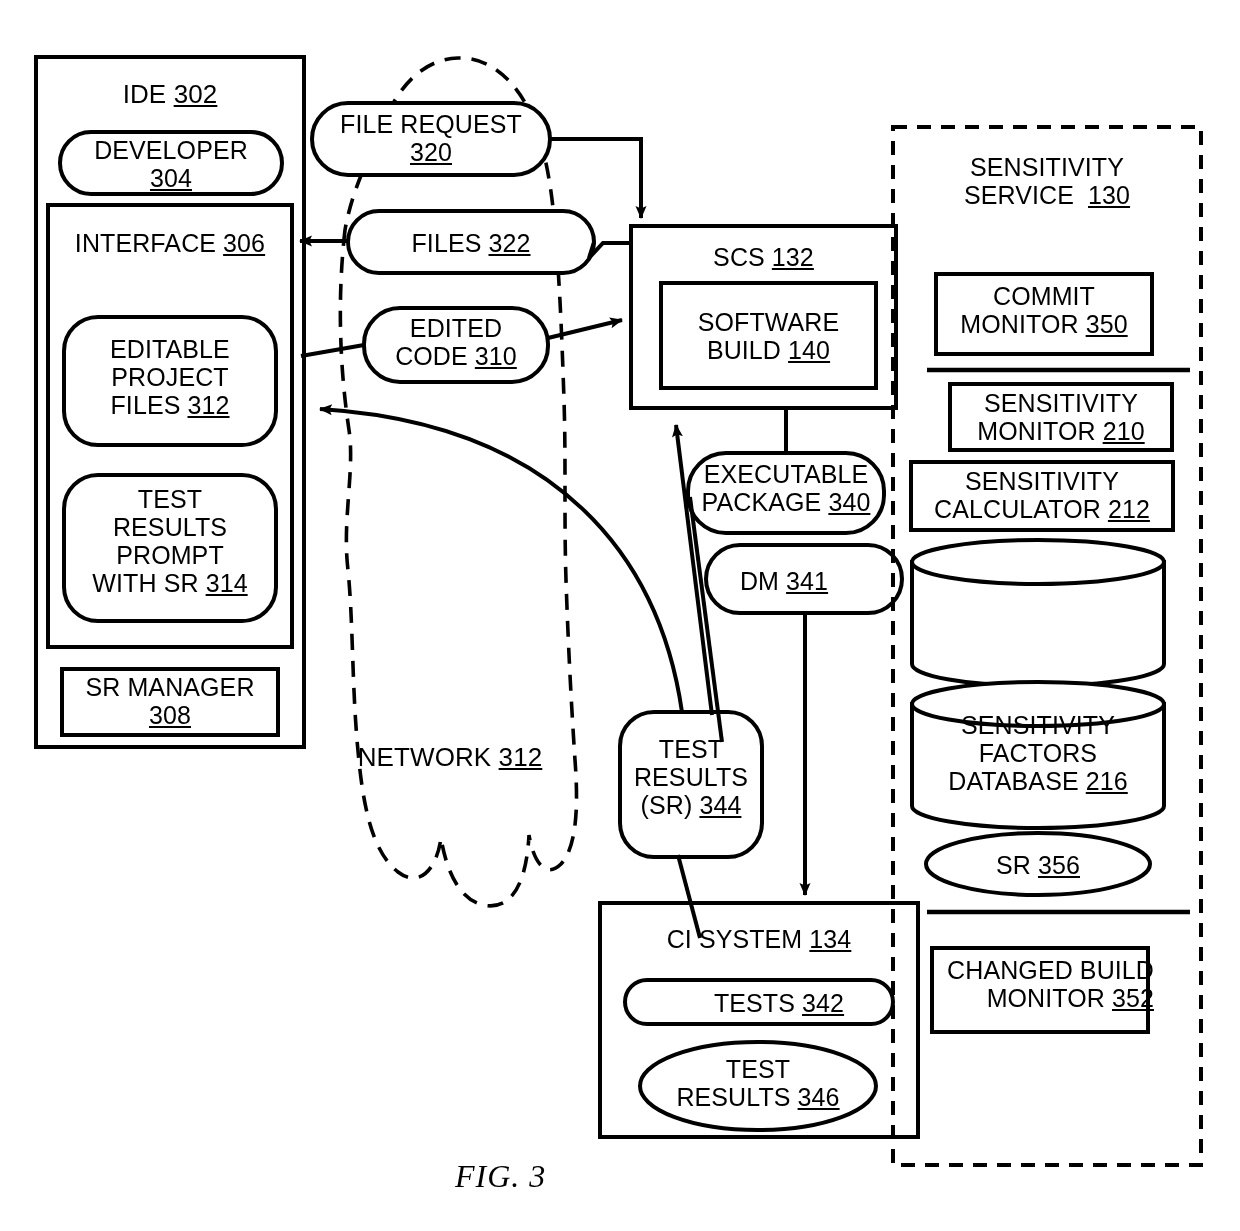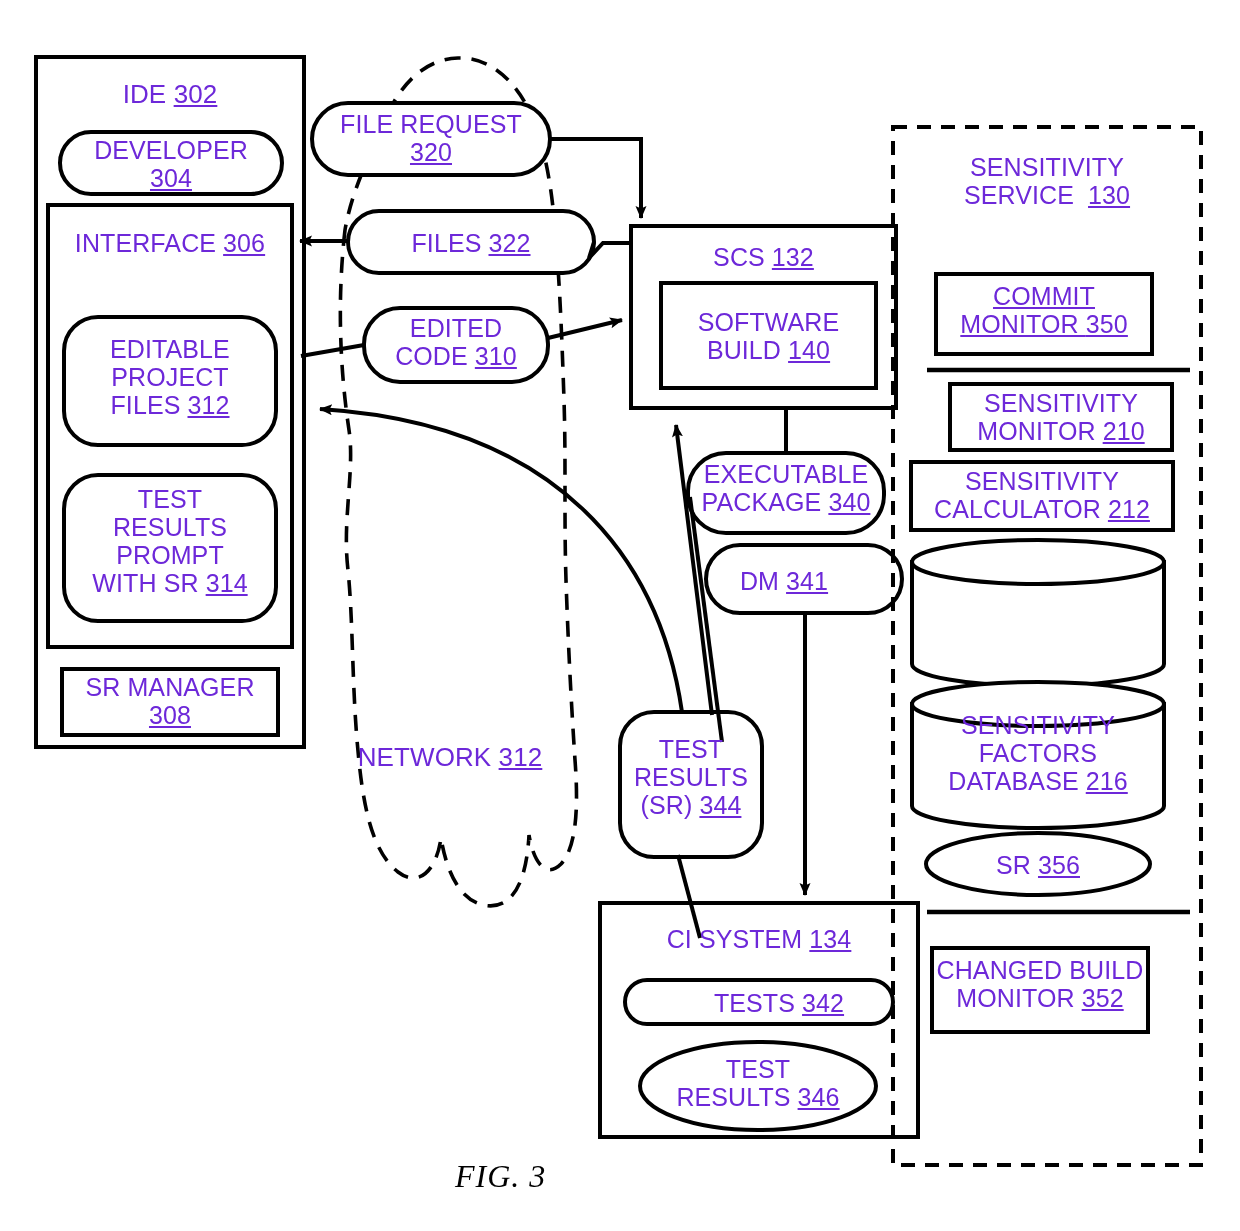--- a/index.html
+++ b/index.html
@@ -20,21 +20,21 @@
   #svg-layer {
     position: absolute;
     left: 0;
     top: 0;
     width: 1240px;
     height: 1231px;
   }
   .lbl {
     position: absolute;
     text-align: center;
-    color: #6d28d9;
+    color: #000000;
     line-height: 1.12;
     letter-spacing: 0.1px;
     white-space: pre;
     pointer-events: none;
   }
   .lbl u {
     text-decoration: underline;
     text-underline-offset: 1.5px;
   }
   .t25 { font-size: 25px; }
@@ -205,34 +205,34 @@
   <div class="lbl t25" style="left:600px; top:925px; width:318px;"><span>CI SYSTEM </span><u>134</u></div>
 
   <div class="lbl t25" style="left:625px; top:989px; width:268px;margin-left:20px;"><span>TESTS </span><u>342</u></div>
 
   <div class="lbl t25" style="left:640px; top:1055px; width:236px;"><span>TEST</span>
 <span>RESULTS </span><u>346</u></div>
 
   <div class="lbl t25" style="left:893px; top:153px; width:308px;"><span>SENSITIVITY</span>
 <span>SERVICE  </span><u>130</u></div>
 
-  <div class="lbl t25" style="left:936px; top:282px; width:216px;text-decoration:underline;"><span>COMMIT</span>
+  <div class="lbl t25" style="left:936px; top:282px; width:216px;"><span>COMMIT</span>
 <span>MONITOR </span><u>350</u></div>
 
   <div class="lbl t25" style="left:950px; top:389px; width:222px;"><span>SENSITIVITY</span>
 <span>MONITOR </span><u>210</u></div>
 
   <div class="lbl t25" style="left:911px; top:467px; width:262px;"><span>SENSITIVITY</span>
 <span>CALCULATOR </span><u>212</u></div>
 
 
   <div class="lbl t25" style="left:912px; top:711px; width:252px;"><span>SENSITIVITY</span>
 <span>FACTORS</span>
 <span>DATABASE </span><u>216</u></div>
 
   <div class="lbl t25" style="left:926px; top:851px; width:224px;"><span>SR </span><u>356</u></div>
 
-  <div class="lbl t25" style="left:926px; top:956px; width:228px;"><span>CHANGED BUILD</span>
+  <div class="lbl t25" style="left:926px; top:956px; width:228px;text-align:right;"><span>CHANGED BUILD</span>
 <span>MONITOR </span><u>352</u></div>
 
   <div class="figcaption" style="left:455px; top:1158px;">FIG. 3</div>
 
 </div>
 
 </body></html>

